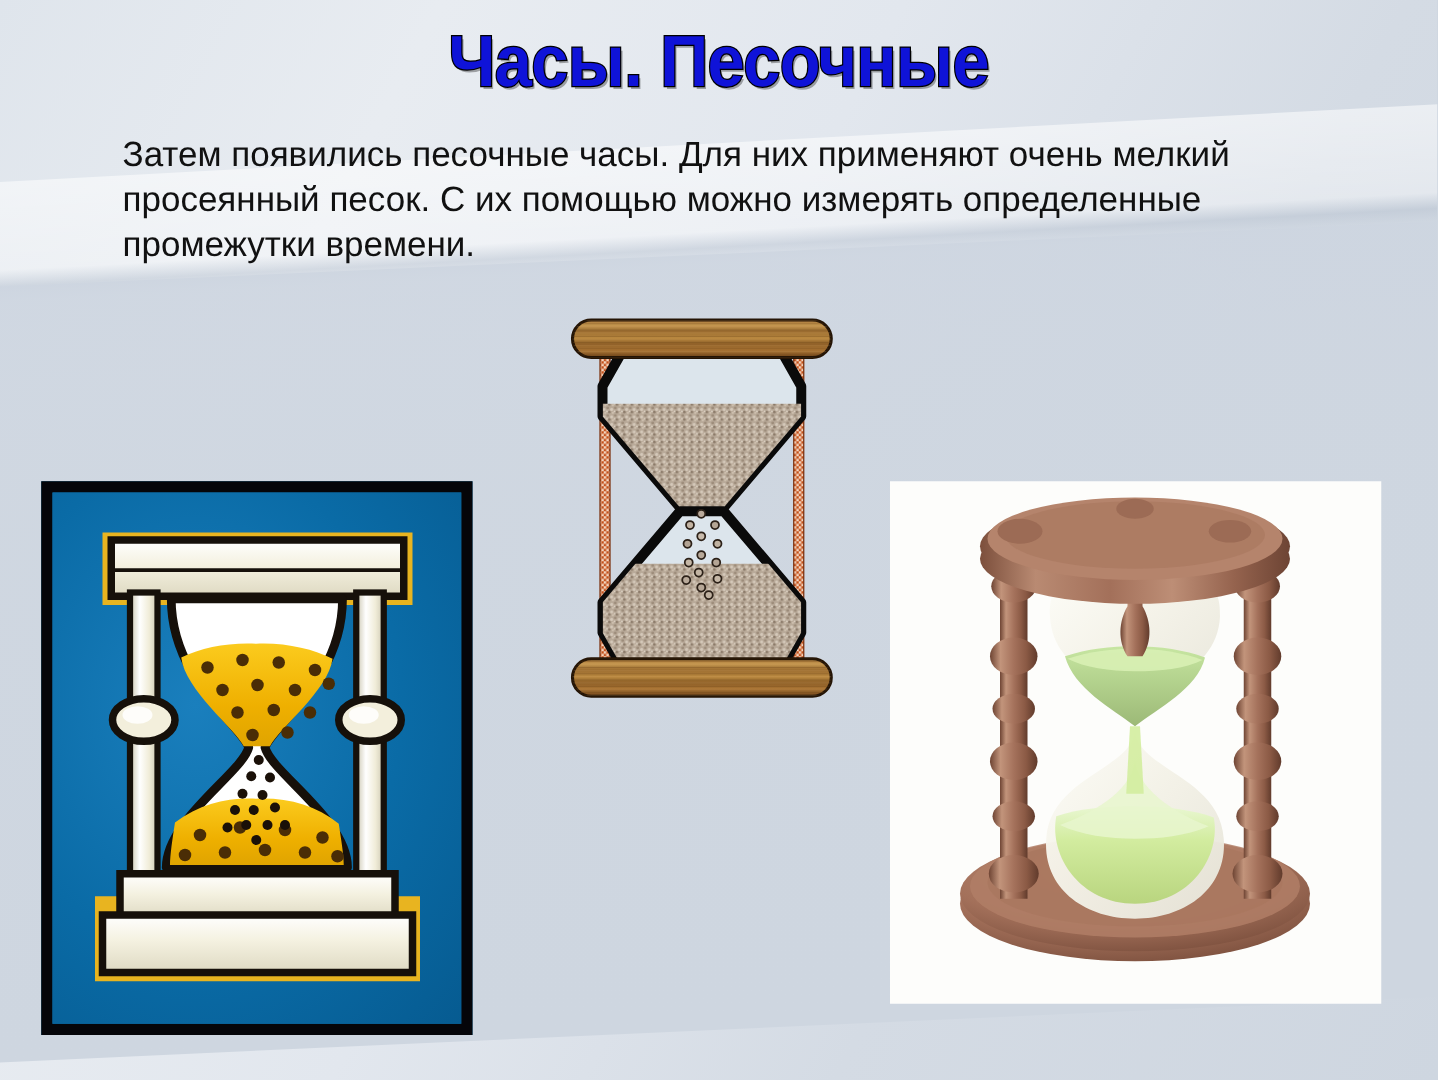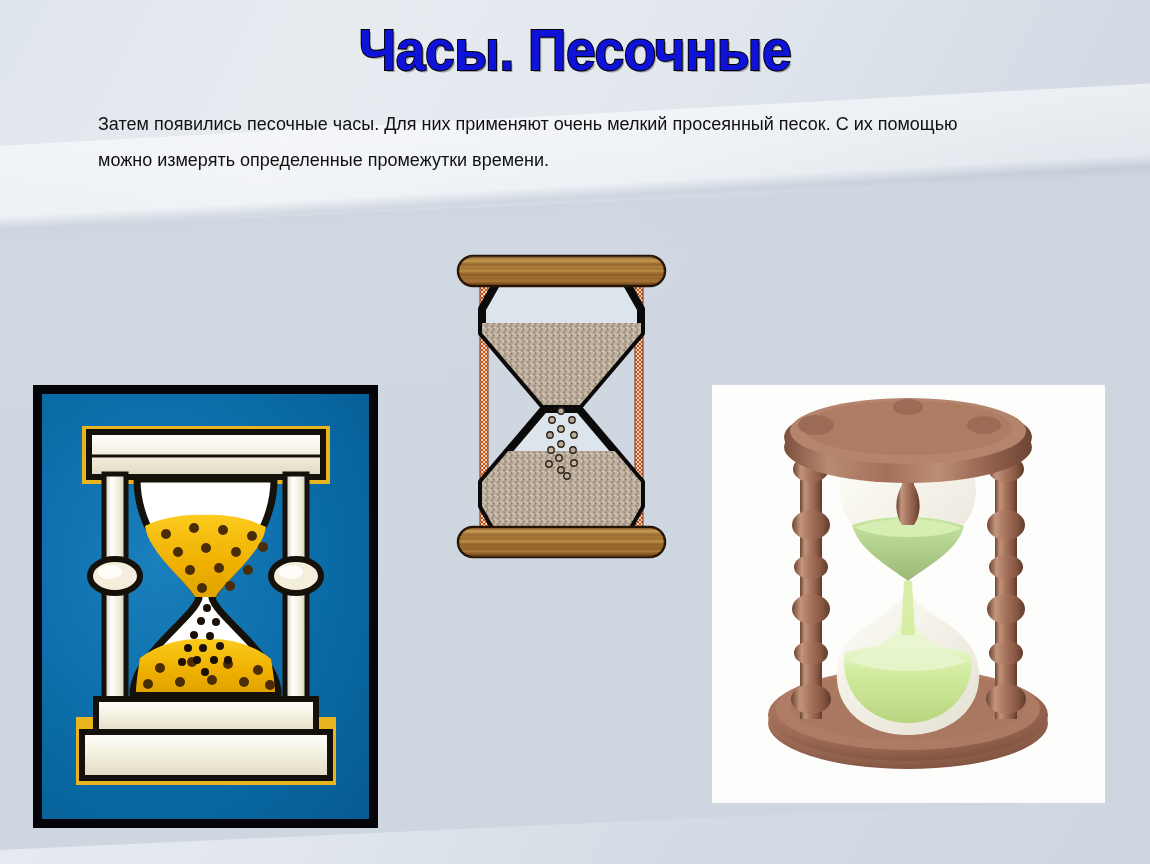--- a/index.html
+++ b/index.html
@@ -70,21 +70,21 @@
     white-space: nowrap;
     z-index: 6;
   }
 
   
   .body-text {
     position: absolute;
     left: 98px;
     top: 106px;
     width: 890px;
-    font-size: 18px;
+    font-size: 28px;
     line-height: 36px;
     color: #111111;
     font-family: "Liberation Sans", sans-serif;
     z-index: 6;
   }
 
   
   .clipart-frame {
     position: absolute;
     left: 33px;

